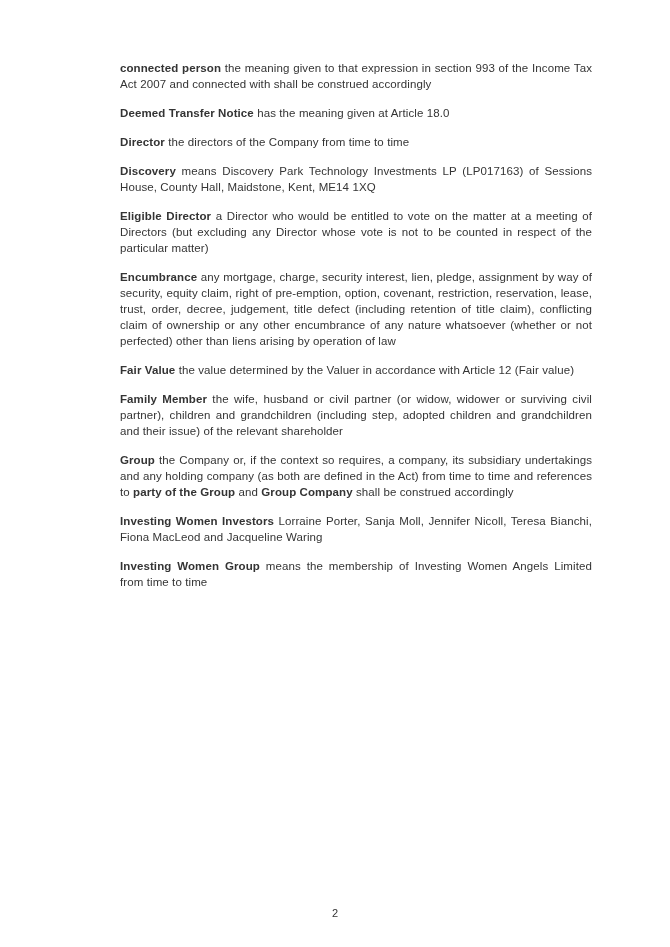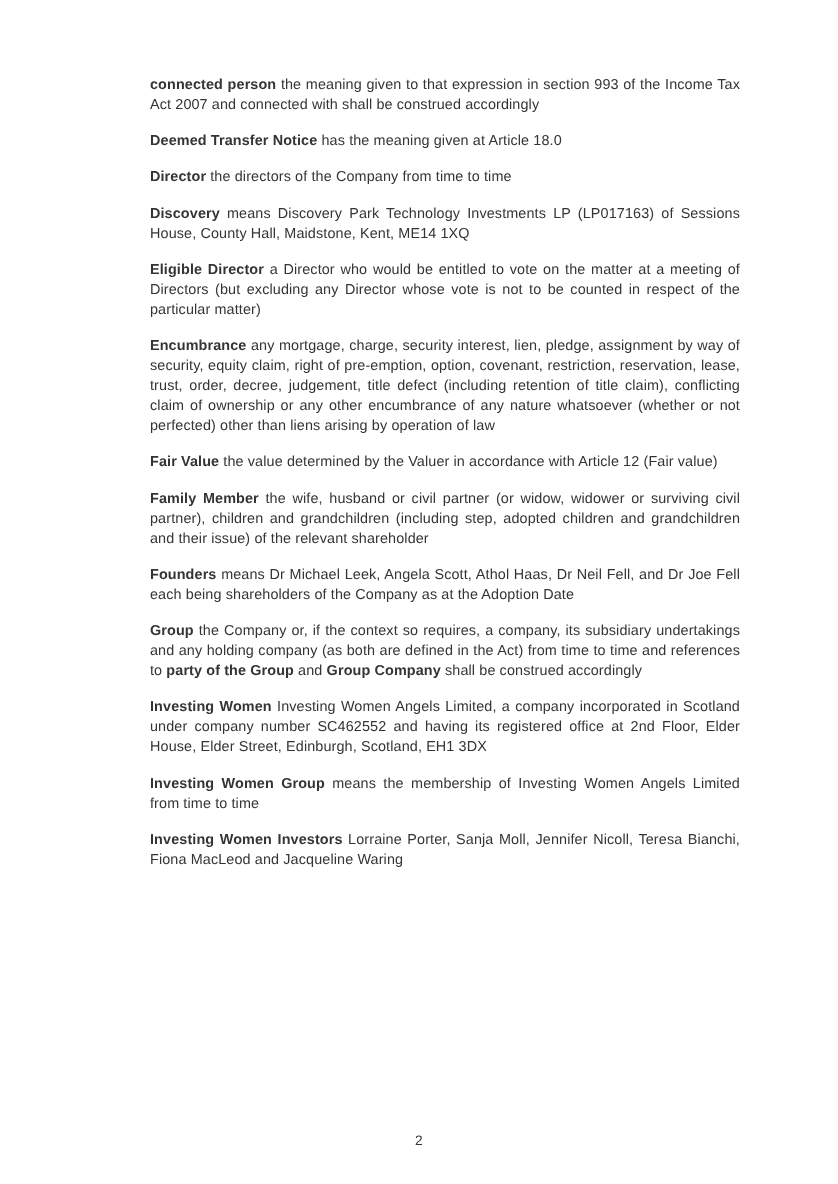--- a/index.html
+++ b/index.html
@@ -57,20 +57,18 @@
 <div class="doc-page">
   <div class="doc-body">
       <p class="para"><span class="bold">connected person</span><span> the meaning given to that expression in section 993 of the Income Tax Act 2007 and connected with shall be construed accordingly</span></p>
       <p class="para"><span class="bold">Deemed Transfer Notice</span><span> has the meaning given at Article 18.0</span></p>
       <p class="para"><span class="bold">Director</span><span> the directors of the Company from time to time</span></p>
       <p class="para"><span class="bold">Discovery</span><span> means Discovery Park Technology Investments LP (LP017163) of Sessions House, County Hall, Maidstone, Kent, ME14 1XQ</span></p>
       <p class="para"><span class="bold">Eligible Director</span><span> a Director who would be entitled to vote on the matter at a meeting of Directors (but excluding any Director whose vote is not to be counted in respect of the particular matter)</span></p>
       <p class="para"><span class="bold">Encumbrance</span><span> any mortgage, charge, security interest, lien, pledge, assignment by way of security, equity claim, right of pre-emption, option, covenant, restriction, reservation, lease, trust, order, decree, judgement, title defect (including retention of title claim), conflicting claim of ownership or any other encumbrance of any nature whatsoever (whether or not perfected) other than liens arising by operation of law</span></p>
       <p class="para"><span class="bold">Fair Value</span><span> the value determined by the Valuer in accordance with Article 12 (Fair value)</span></p>
       <p class="para"><span class="bold">Family Member</span><span> the wife, husband or civil partner (or widow, widower or surviving civil partner), children and grandchildren (including step, adopted children and grandchildren and their issue) of the relevant shareholder</span></p>
-      <p class="para"><span class="bold">Founders</span><span> means Dr Michael Leek, Angela Scott, Athol Haas, Dr Neil Fell, and Dr Joe Fell each being shareholders of the Company as at the Adoption Date</span></p>
       <p class="para"><span class="bold">Group</span><span> the Company or, if the context so requires, a company, its subsidiary undertakings and any holding company (as both are defined in the Act) from time to time and references to </span><span class="bold">party of the Group</span><span> and </span><span class="bold">Group Company</span><span> shall be construed accordingly</span></p>
-      <p class="para"><span class="bold">Investing Women</span><span> Investing Women Angels Limited, a company incorporated in Scotland under company number SC462552 and having its registered office at 2nd Floor, Elder House, Elder Street, Edinburgh, Scotland, EH1 3DX</span></p>
+      <p class="para"><span class="bold">Investing Women Investors</span><span> Lorraine Porter, Sanja Moll, Jennifer Nicoll, Teresa Bianchi, Fiona MacLeod and Jacqueline Waring</span></p>
       <p class="para"><span class="bold">Investing Women Group</span><span> means the membership of Investing Women Angels Limited from time to time</span></p>
-      <p class="para"><span class="bold">Investing Women Investors</span><span> Lorraine Porter, Sanja Moll, Jennifer Nicoll, Teresa Bianchi, Fiona MacLeod and Jacqueline Waring</span></p>
     </div>
   <div class="page-footer">2</div>
 </div>
 
 </body></html>

